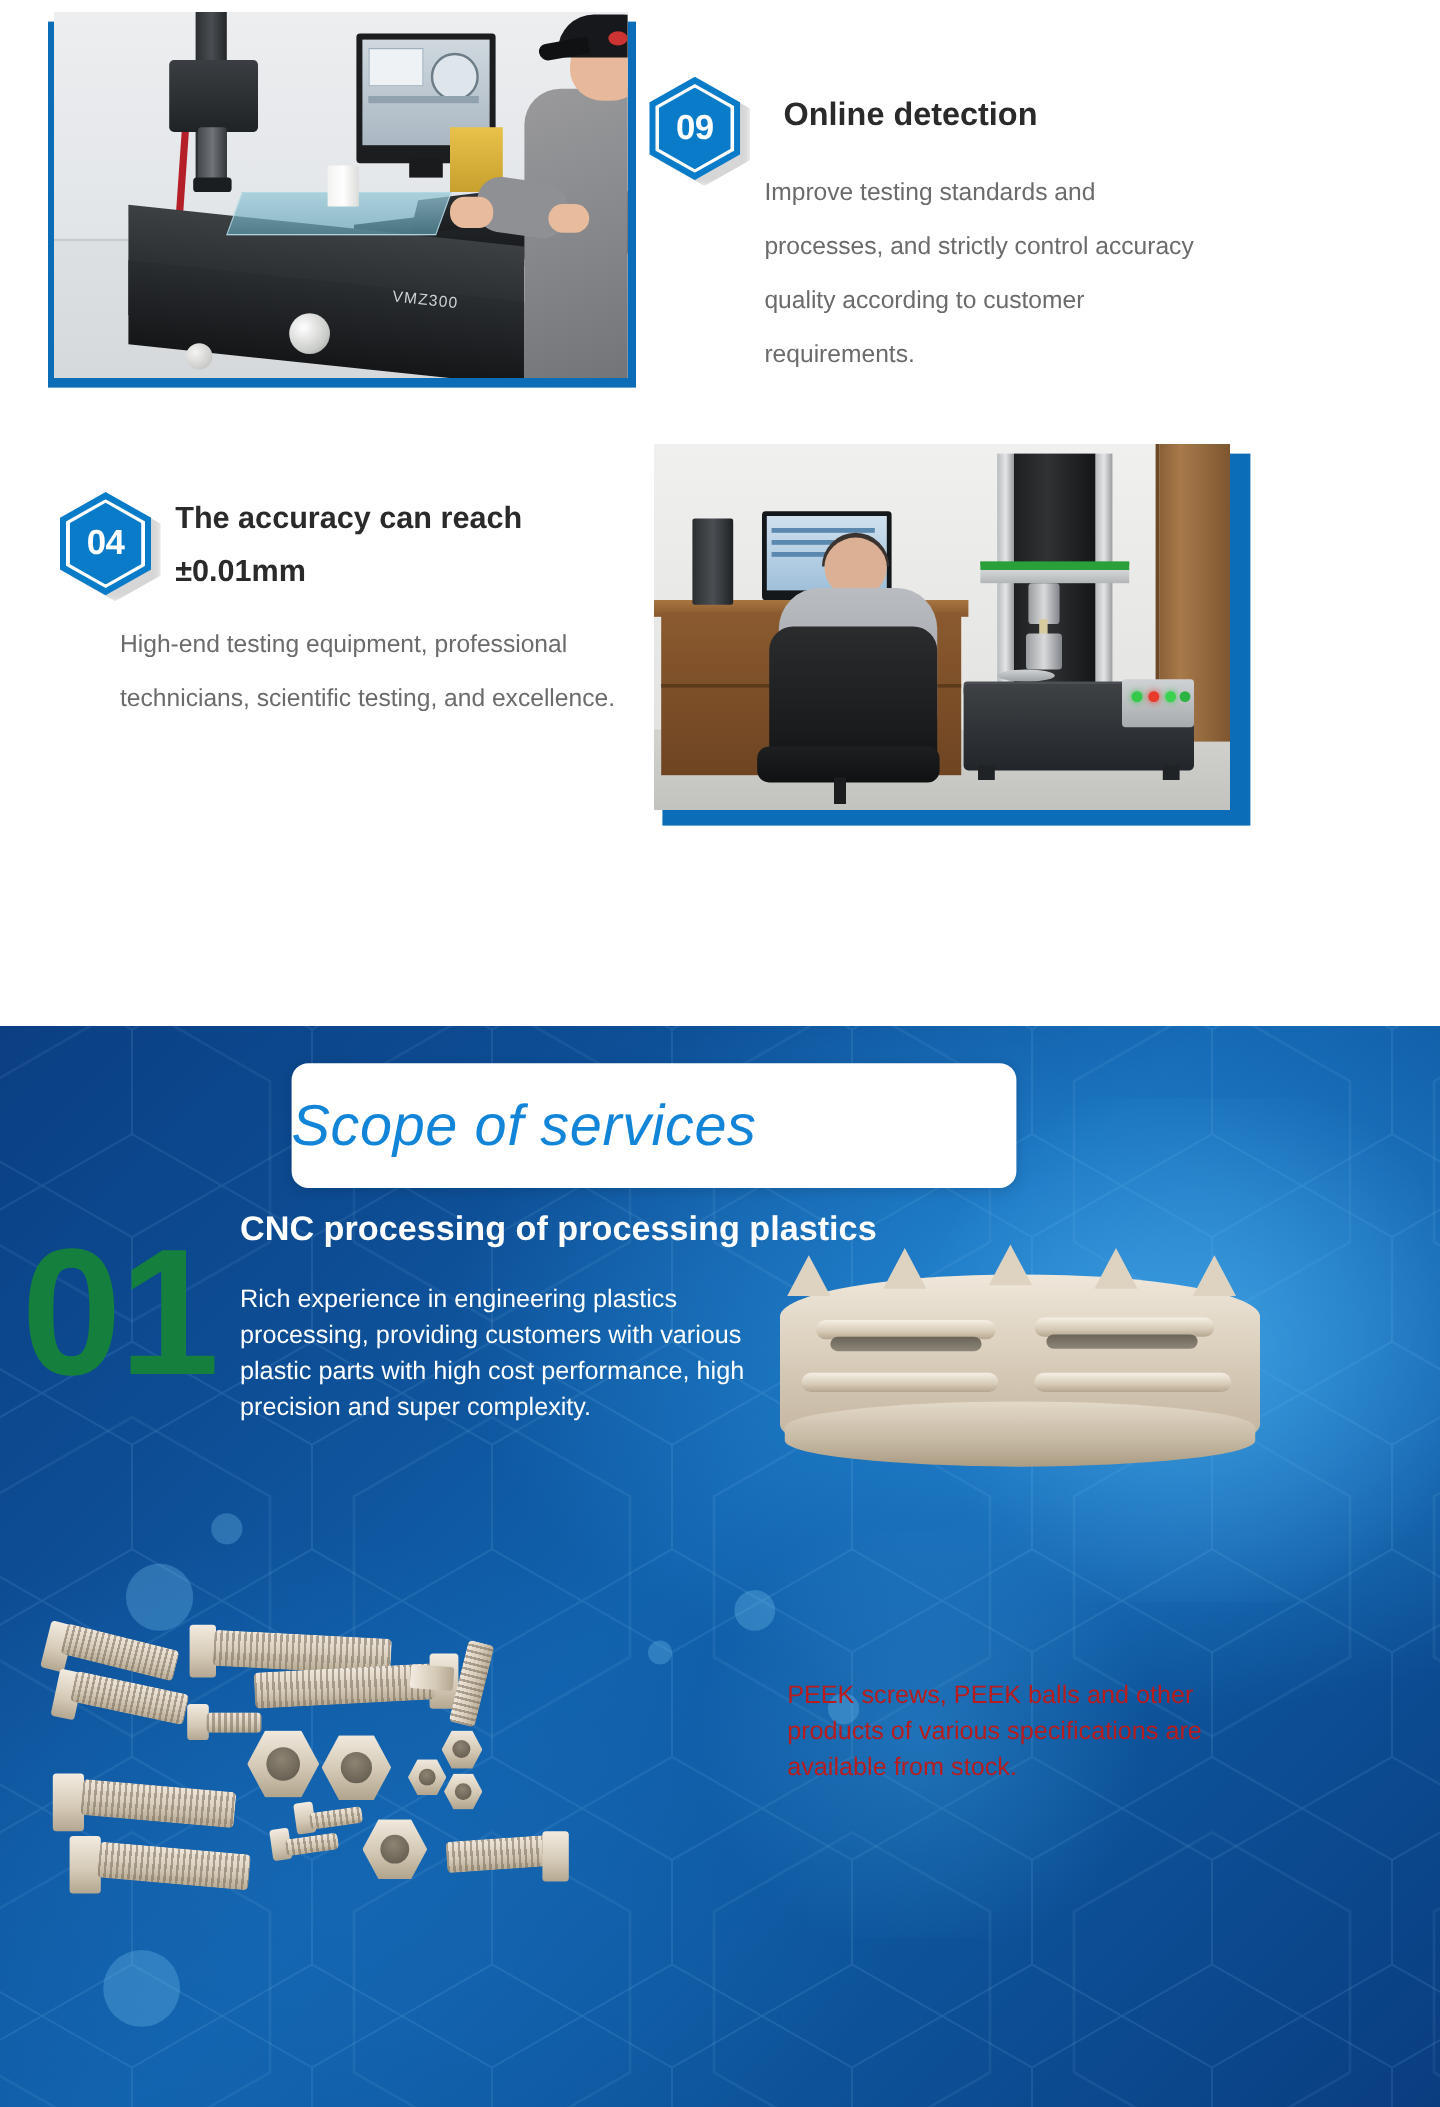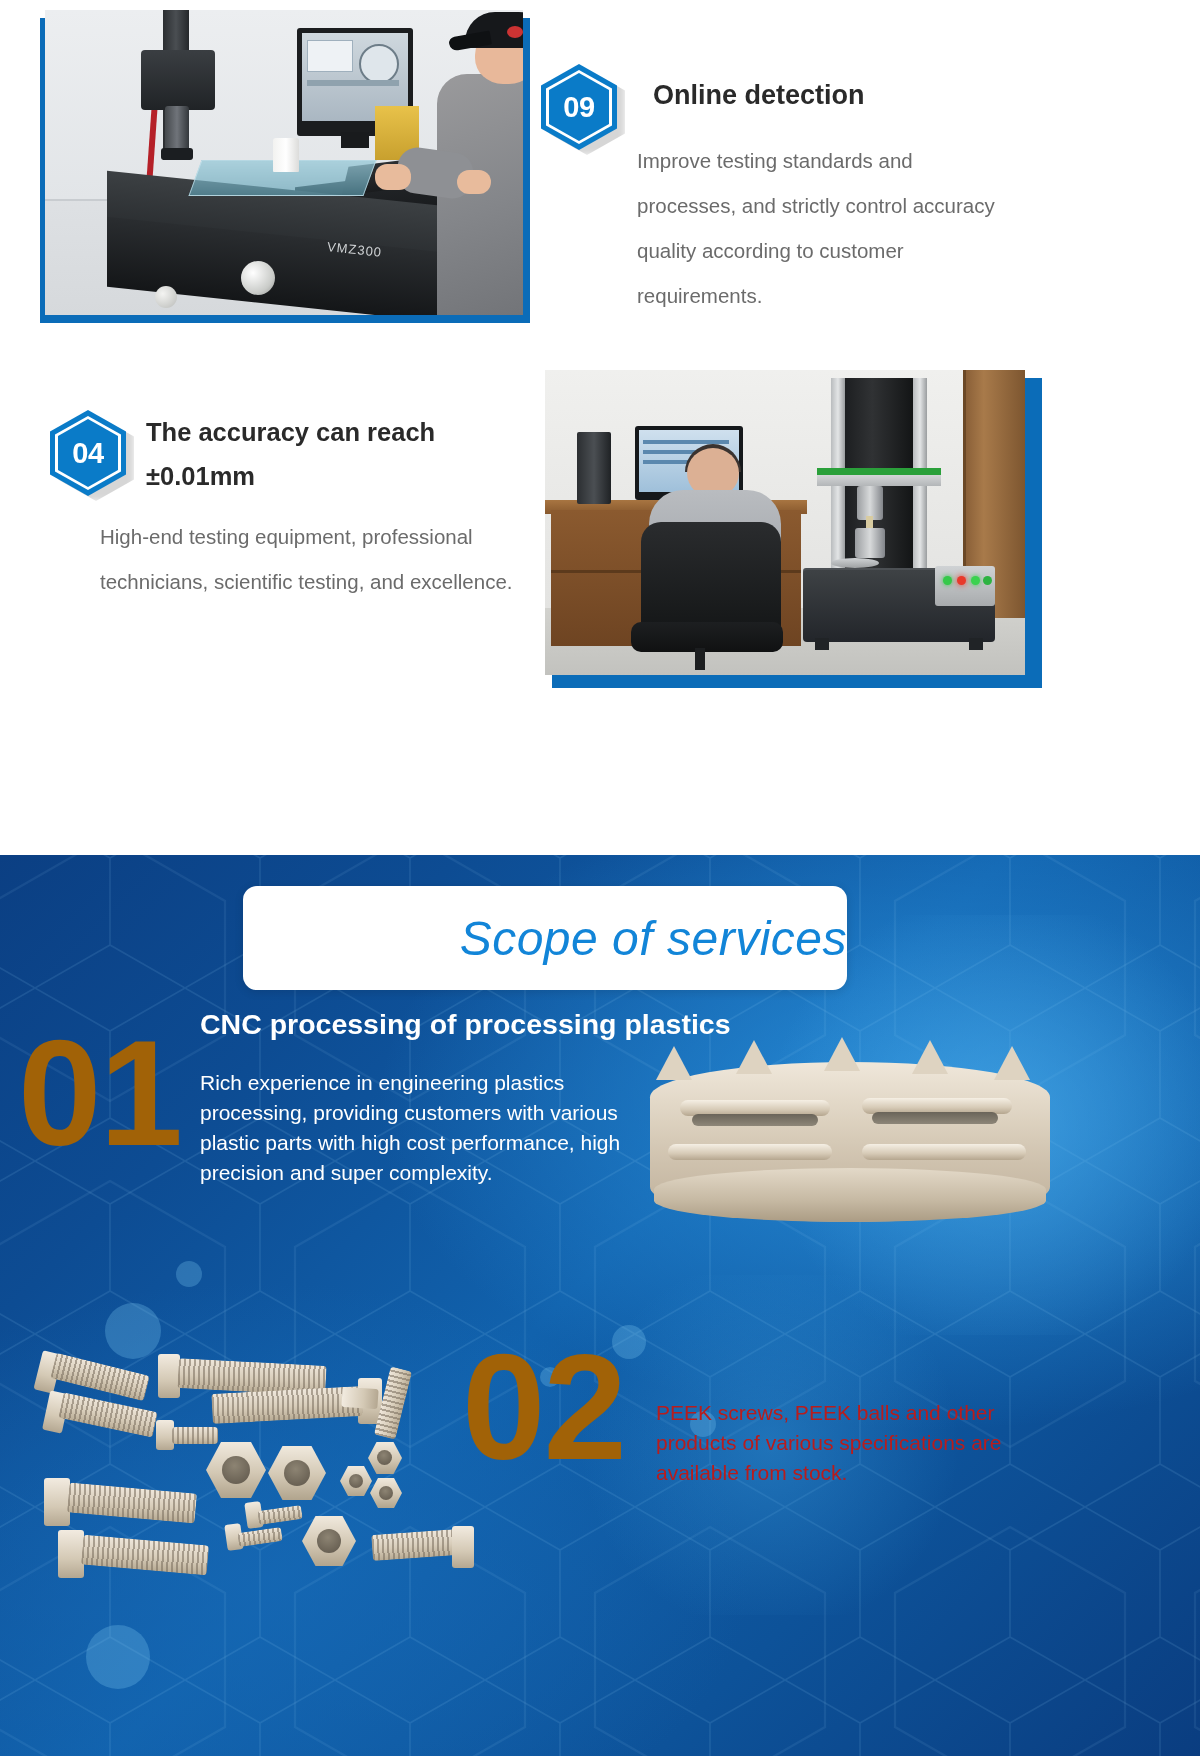--- a/index.html
+++ b/index.html
@@ -240,31 +240,31 @@
   .glow1 { position:absolute; left:740px; top:60px; width:520px; height:420px;
      background: radial-gradient(circle, rgba(80,175,235,0.55), rgba(80,175,235,0) 70%); }
   .glow2 { position:absolute; left:560px; top:420px; width:420px; height:340px;
      background: radial-gradient(circle, rgba(60,160,225,0.38), rgba(0,0,0,0) 70%); }
   .dot { position:absolute; border-radius:50%; background: rgba(120,195,240,0.30); }
 
   
   .scope-card {
     position:absolute; left:243px; top:31px; width:604px; height:104px;
     background:#ffffff; border-radius:14px;
-    display:flex; align-items:center; justify-content:flex-end;
+    display:flex; align-items:center; justify-content:flex-start;
     box-shadow: 0 2px 10px rgba(0,0,0,0.12);
   }
   .scope-title {
     font-size:48px; font-style:italic; font-weight:normal; color:#1285d8;
     font-family:"Liberation Sans", sans-serif; letter-spacing:0.5px;
   }
 
   
   .bignum {
-    position:absolute; color:#a16207; font-weight:bold;
+    position:absolute; color:#15803d; font-weight:bold;
     font-family:"Liberation Sans", sans-serif; line-height:1;
   }
   .num01 { left:18px; top:1018px; font-size:150px; letter-spacing:-2px; }
   .num02 { left:462px; top:1332px; font-size:150px; letter-spacing:-2px; }
 
   .item01-title {
     position:absolute; left:200px; top:1008px; width:760px;
     font-size:28.5px; font-weight:bold; color:#ffffff;
     font-family:"Liberation Sans", sans-serif;
   }
@@ -532,16 +532,15 @@
 
     <div class="bolt-head" style="left:310px; top:100px; width:20px; height:36px; transform:rotate(-86deg);"></div>
     <div class="bolt-shank" style="left:318px; top:112px; width:70px; height:22px; transform:rotate(-76deg);"></div>
 
     <div class="nut" style="left:262px; top:236px; width:54px; height:50px;"></div>
     <div class="nut-hole" style="left:277px; top:249px; width:24px; height:24px;"></div>
     <div class="bolt-shank" style="left:332px; top:252px; width:86px; height:26px; transform:rotate(-4deg);"></div>
     <div class="bolt-head" style="left:412px; top:246px; width:22px; height:42px;"></div>
   </div>
 
-  <div class="bignum num02">02</div>
   <div class="item02-body">PEEK screws, PEEK balls and other products of various specifications are available from stock.</div>
 
 </div>
 
 </body></html>

